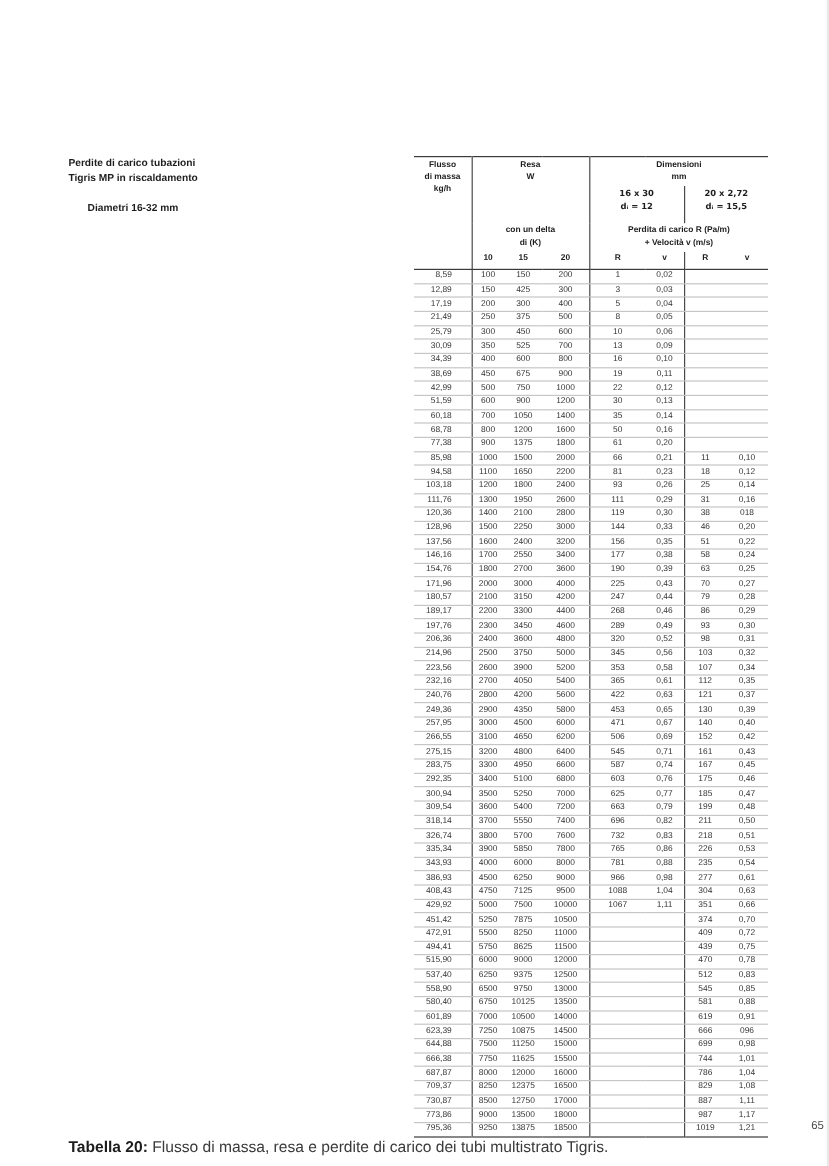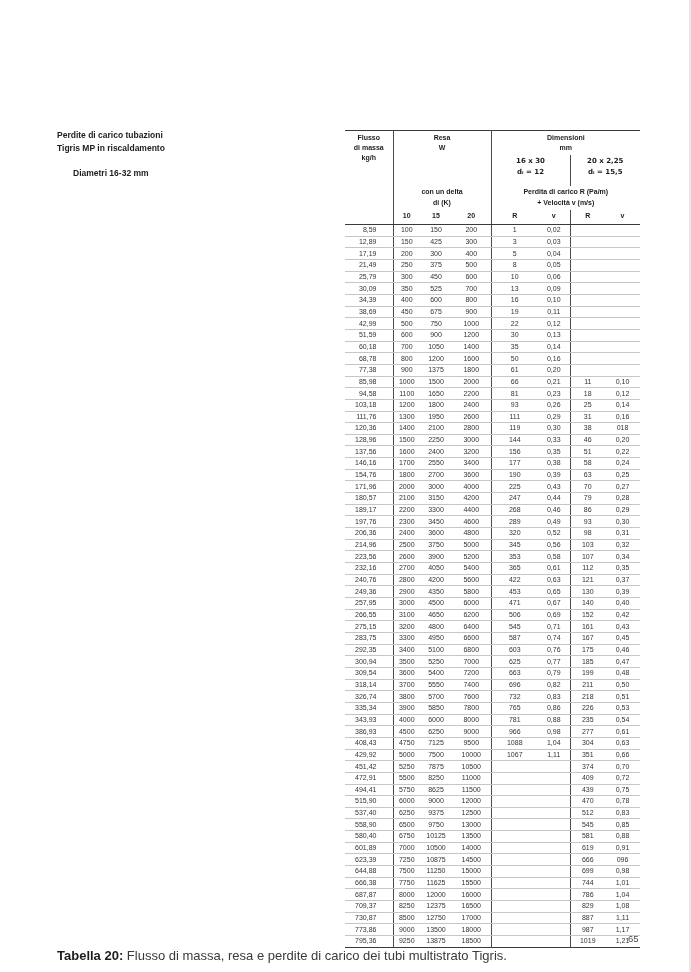--- a/index.html
+++ b/index.html
@@ -45,21 +45,21 @@
   .doc-table td.c3{border-right:1px solid #4a4a4a;}
   .doc-table td.c5{border-right:1px solid #4a4a4a;}
   .dsub{font-family:"DejaVu Sans",sans-serif;}
   
   .caption{
     position:absolute;left:57px;top:948px;font-size:13px;color:#3a3a3a;text-align:center;
   }
   .caption b{color:#1d1d1d;}
   
   .page-number{
-    position:absolute;left:628px;top:933px;font-size:9.5px;color:#4a4a4a;
+    position:absolute;left:676px;top:933px;font-size:9.5px;color:#4a4a4a;
   }
 </style>
 </head>
 <body>
 
 <div class="page">
 
   <div class="title-block">
     <div class="pre">Perdite di carico tubazioni
 Tigris MP in riscaldamento</div>
@@ -84,21 +84,21 @@
 kg/h</th>
         <th colspan="3" class="vline-r pre">Resa
 W</th>
         <th colspan="4" class="pre">Dimensioni
 mm</th>
       </tr>
       <tr class="hr2">
         <th colspan="3" class="vline-r"></th>
         <th colspan="2" class="vline-r pre dsub">16 x 30
 dᵢ = 12</th>
-        <th colspan="2" class="pre dsub">20 x 2,25
+        <th colspan="2" class="pre dsub">20 x 2,72
 dᵢ = 15,5</th>
       </tr>
       <tr class="hr3">
         <th colspan="3" class="vline-r pre">con un delta
 di (K)</th>
         <th colspan="4" class="pre">Perdita di carico R (Pa/m)
 + Velocità v (m/s)</th>
       </tr>
       <tr class="hr4">
         <th>10</th>

